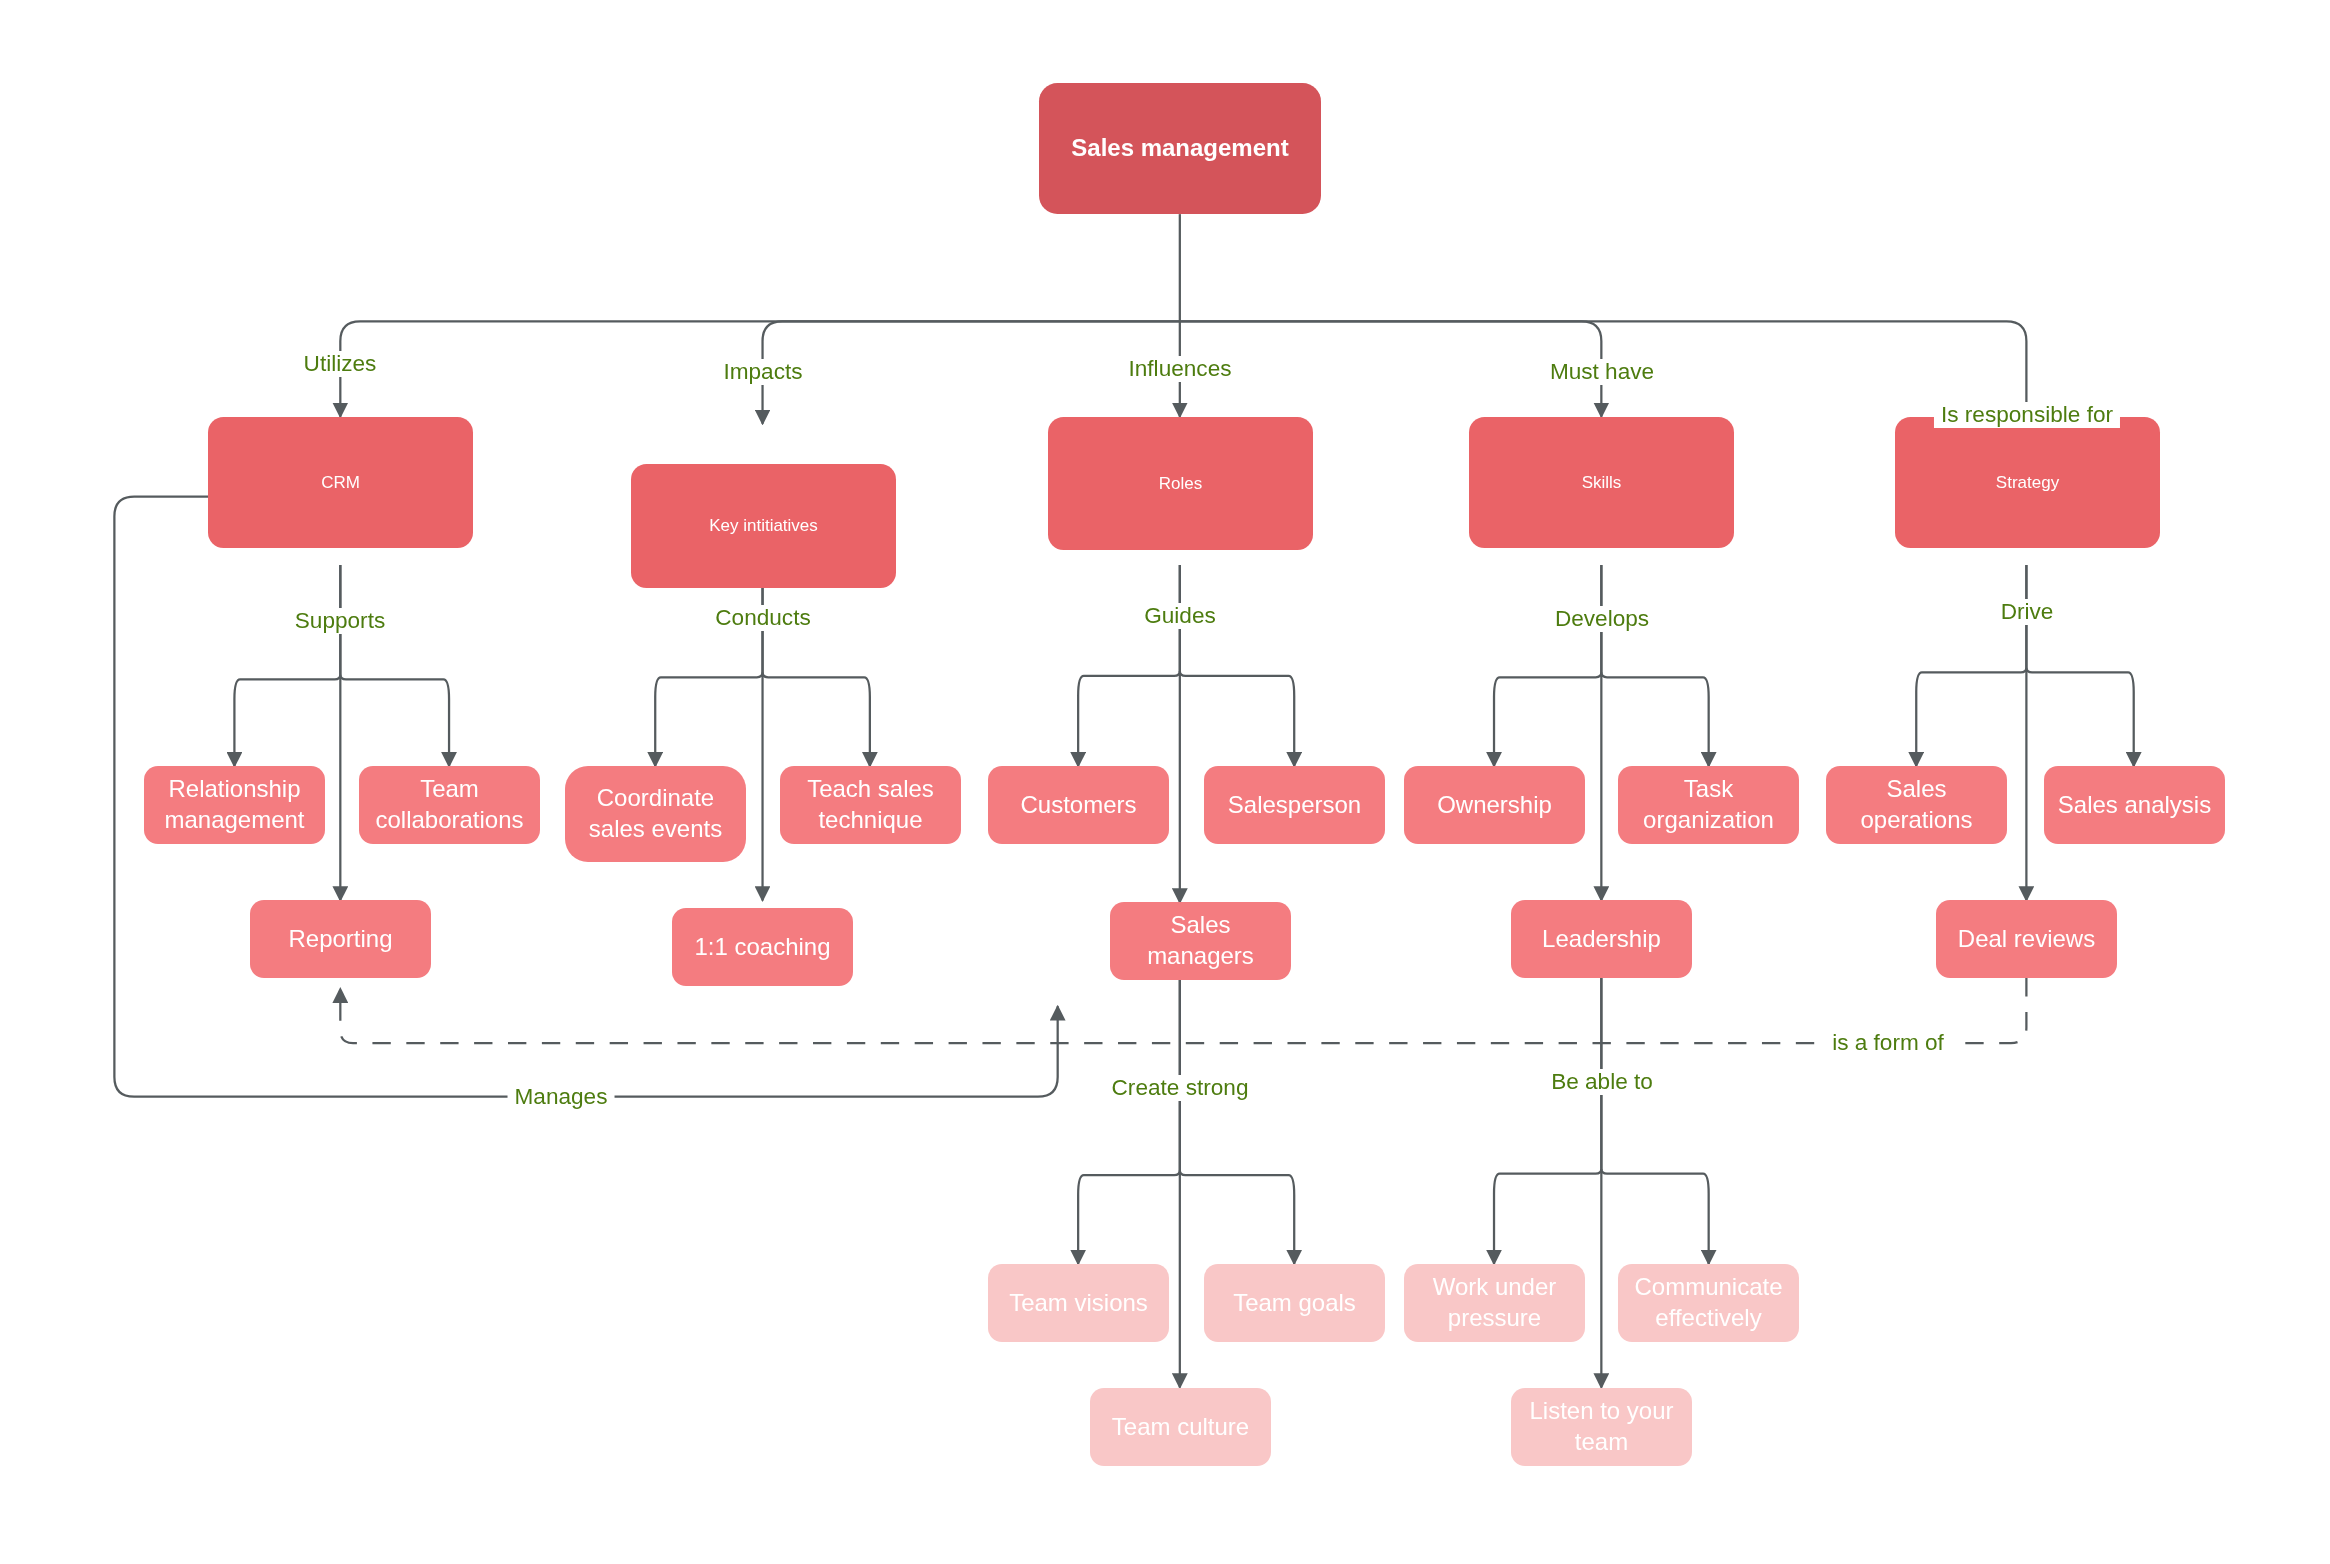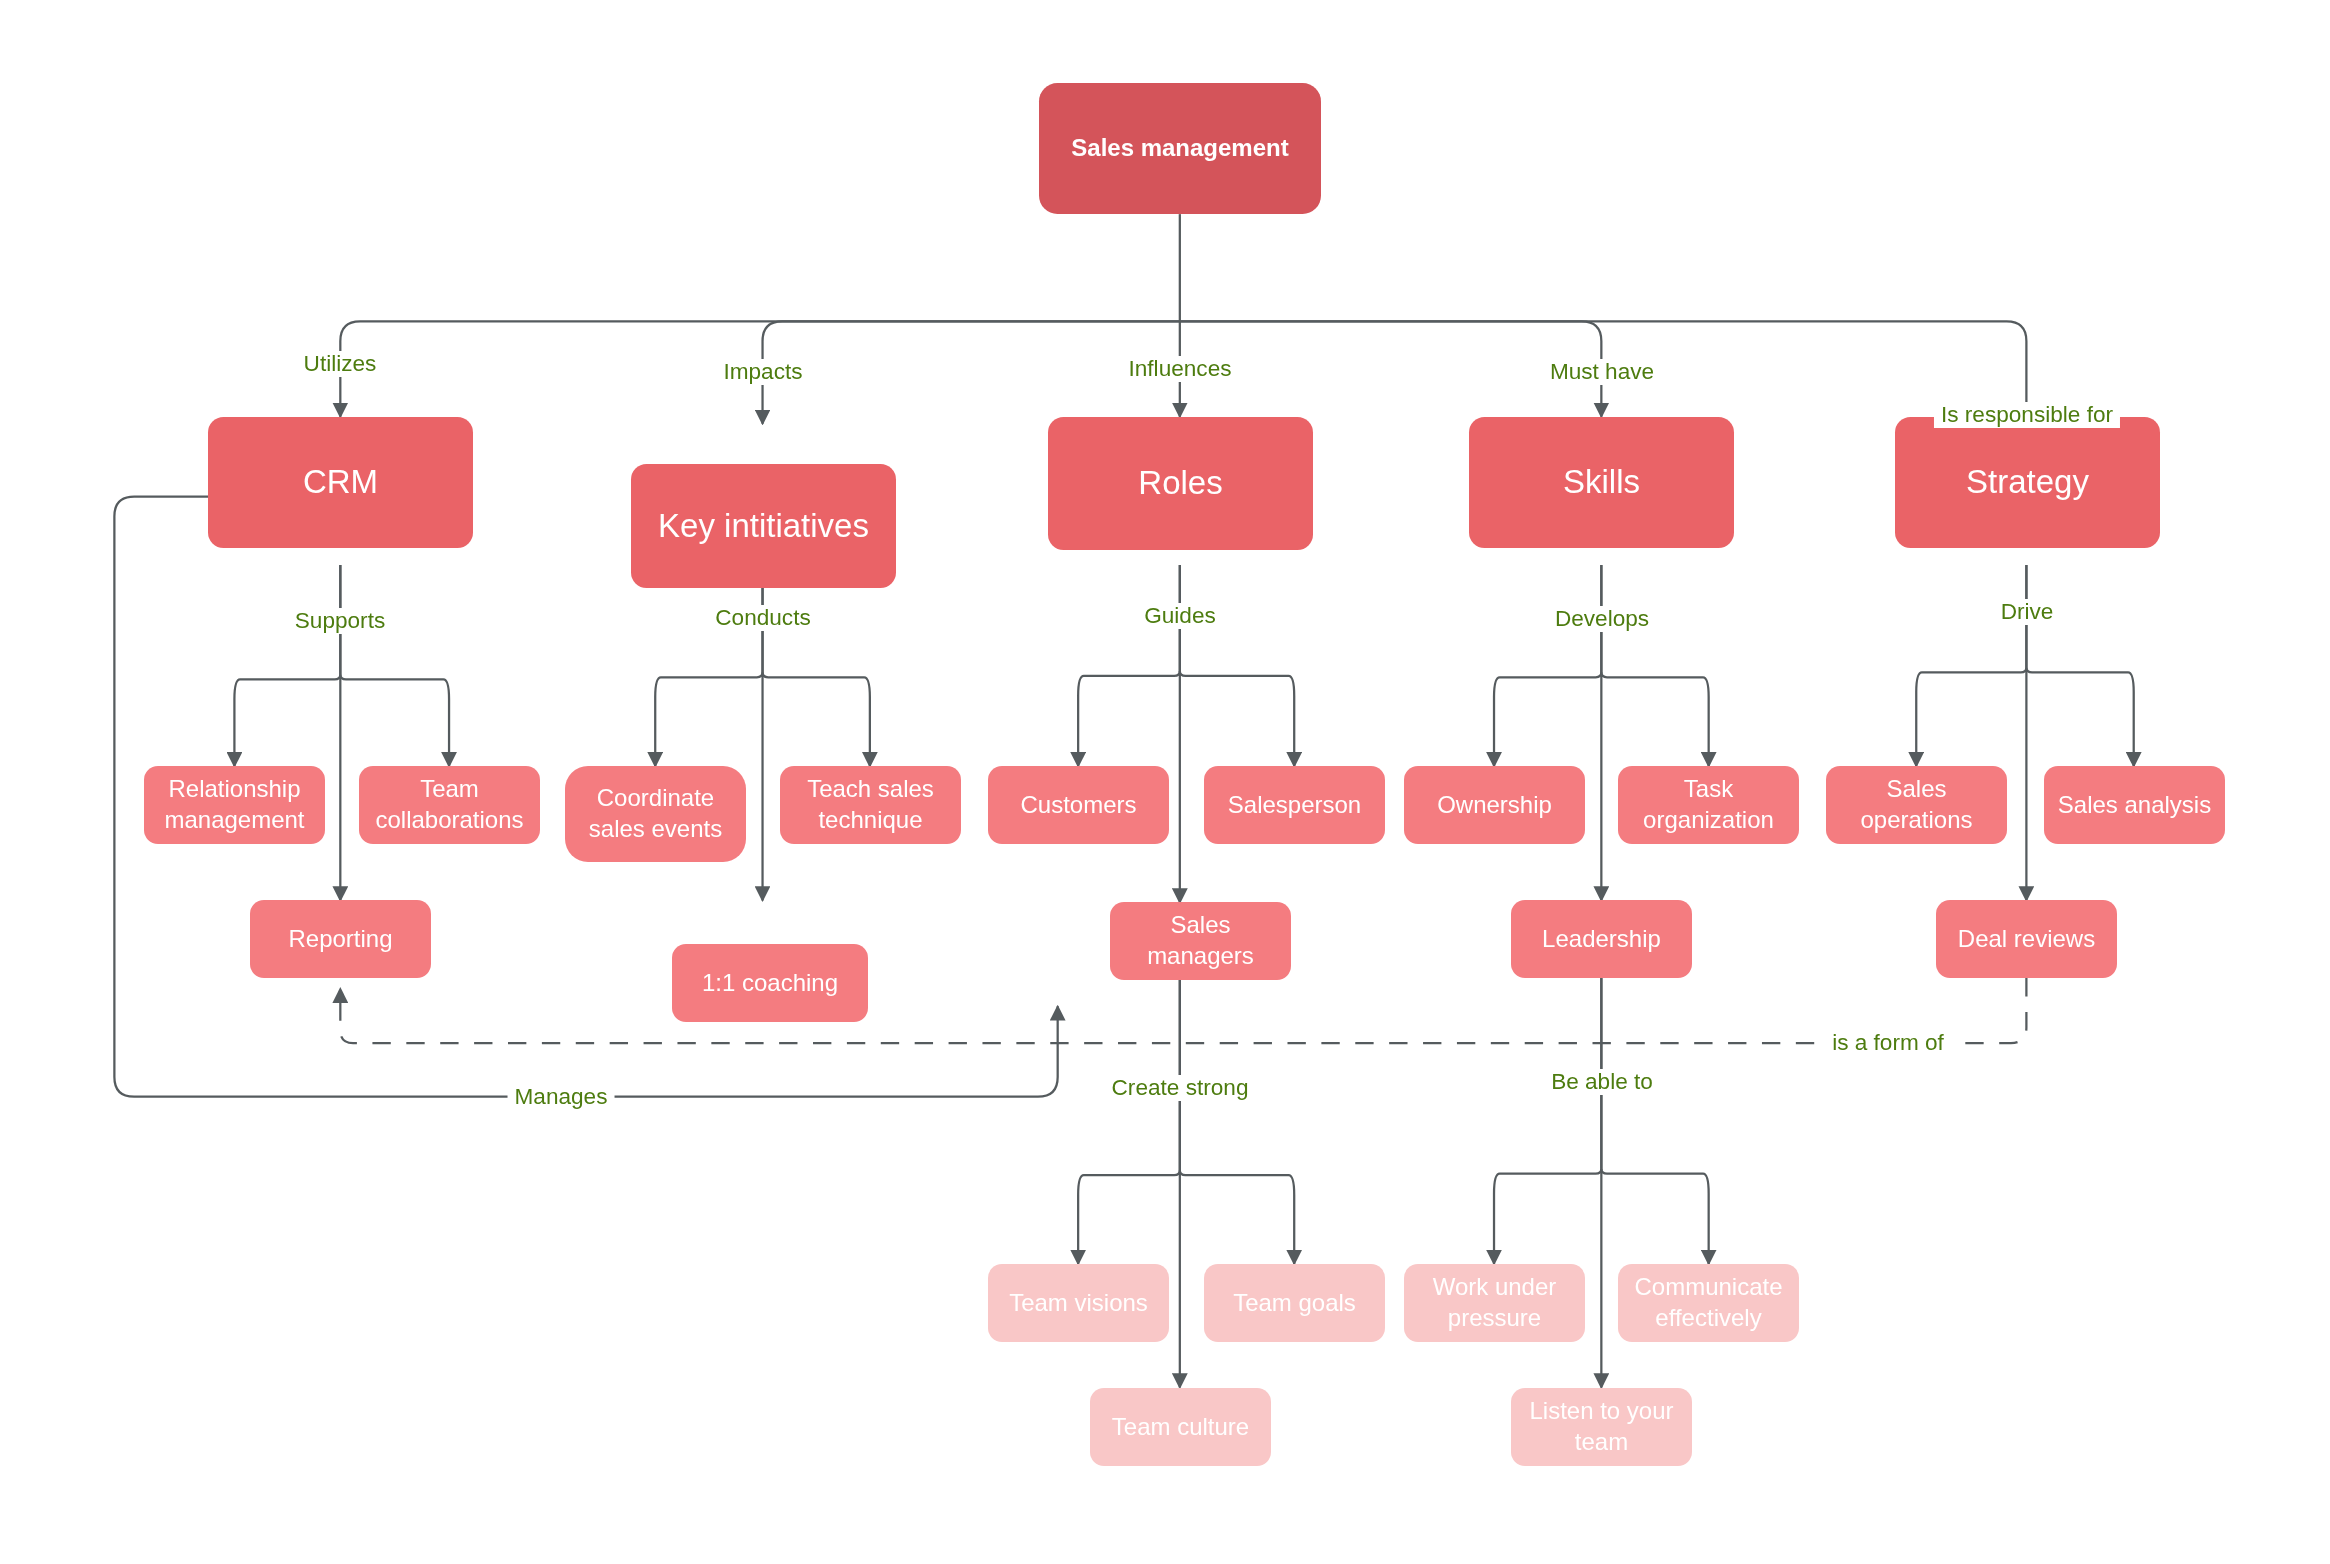--- a/index.html
+++ b/index.html
@@ -35,21 +35,21 @@
     justify-content: center;
     text-align: center;
     color: #ffffff;
     border-radius: 14px;
     line-height: 1.28;
     padding: 2.8px 7px;
     user-select: none;
   }
   .node .nlabel { display: block; width: 100%; }
   .lvl-root { background: #d4545a; font-weight: bold; font-size: 24px; border-radius: 18.4px; }
-  .lvl-1    { background: #ea6367; font-size: 33px; border-radius: 15.5px; }
+  .lvl-1    { background: #ea6367; font-size: 17px; border-radius: 15.5px; }
   .lvl-2    { background: #f47c80; font-size: 24px; border-radius: 14px; }
   .lvl-3    { background: #f9c7c7; font-size: 24px; border-radius: 14px; }
   .edge-label {
     position: absolute;
     color: #4d7c0f;
     font-size: 22.6px;
     background: #ffffff;
     padding: 0 7px;
     white-space: nowrap;
     user-select: none;
@@ -161,21 +161,21 @@
   <div class="node lvl-2" style="left:250px; top:900px; width:181px; height:78px;">
     <span class="nlabel">Reporting</span>
   </div>
 
   <div class="node lvl-2" style="left:565px; top:766px; width:181px; height:96px;border-radius:23px;">
     <span class="nlabel">Coordinate sales events</span>
   </div>
   <div class="node lvl-2" style="left:780px; top:766px; width:181px; height:78px;">
     <span class="nlabel">Teach sales technique</span>
   </div>
-  <div class="node lvl-2" style="left:672px; top:944px; width:196px; height:78px;">
+  <div class="node lvl-2" style="left:672px; top:908px; width:181px; height:78px;">
     <span class="nlabel">1:1 coaching</span>
   </div>
 
   <div class="node lvl-2" style="left:988px; top:766px; width:181px; height:78px;">
     <span class="nlabel">Customers</span>
   </div>
   <div class="node lvl-2" style="left:1204px; top:766px; width:181px; height:78px;">
     <span class="nlabel">Salesperson</span>
   </div>
   <div class="node lvl-2" style="left:1090px; top:902px; width:181px; height:78px;margin-left:20px;">

